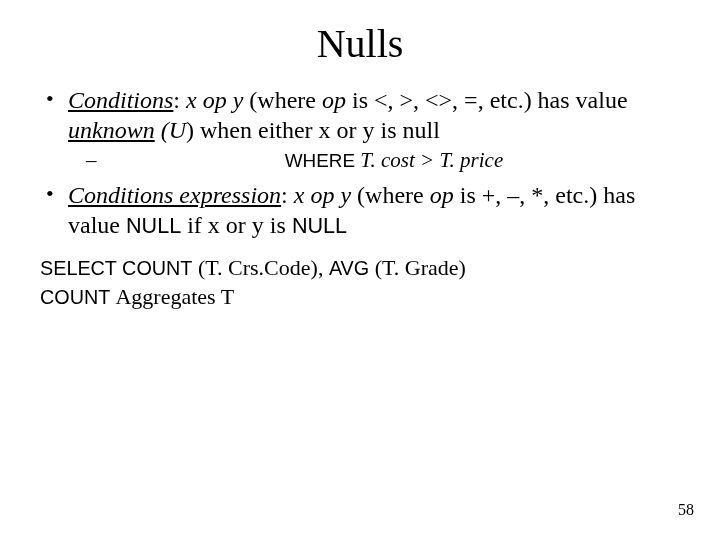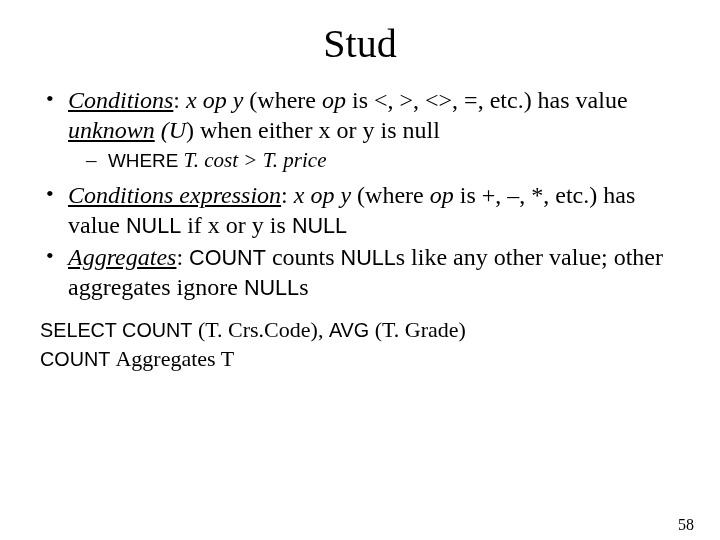--- a/index.html
+++ b/index.html
@@ -41,65 +41,63 @@
     list-style: none;
     padding-left: 18px;
     margin-top: 2px;
     margin-bottom: 6px;
   }
   ul.sub > li {
     position: relative;
     padding-left: 22px;
     font-size: 21px;
     line-height: 1.3;
+    text-align: center;
   }
   ul.sub > li::before {
     content: "–";
     position: absolute;
     left: 0;
     top: 0;
   }
   .ital { font-style: italic; }
   .und { text-decoration: underline; }
   .sans { font-family: Arial, Helvetica, sans-serif; font-size: 0.9em; }
   .codeblock {
     margin-top: 14px;
     font-size: 22px;
     line-height: 1.3;
   }
   .pagenum {
     position: absolute;
     right: 26px;
-    bottom: 6px;
+    bottom: 21px;
     font-size: 16px;
   }
 </style>
 </head>
 <body>
 
-<div class="title">Stud</div>
+<div class="title">Nulls</div>
 
 <ul class="top">
 
   <li>
     <span class="ital und">Conditions</span><span>: </span><span class="ital">x op y</span><span>  (where </span><span class="ital">op</span><span> is &lt;, &gt;, &lt;&gt;, =, etc.) has value </span><span class="ital und">unknown</span><span class="ital"> (U</span><span>) when either x or y is null</span>
     <ul class="sub">
       <li>
         <span class="sans">WHERE </span><span class="ital"> T. cost &gt; T. price</span>
       </li>
     </ul>
   </li>
 
   <li>
     <span class="ital und">Conditions expression</span><span>: </span><span class="ital">x op y</span><span> (where </span><span class="ital">op</span><span> is +, –, *, etc.) has value </span><span class="sans">NULL</span><span> if x or y is </span><span class="sans">NULL</span>
   </li>
 
-  <li>
-    <span class="ital und">Aggregates</span><span>:  </span><span class="sans">COUNT</span><span> counts </span><span class="sans">NULL</span><span>s like any other value; other aggregates ignore </span><span class="sans">NULL</span><span>s</span>
-  </li>
 
 </ul>
 
 <div class="codeblock">
   <div>
     <span class="sans">SELECT  COUNT</span><span> (T. Crs.Code),  </span><span class="sans">AVG</span><span> (T. Grade)</span>
   </div>
   <div>
     <span class="sans">COUNT   </span><span> Aggregates T</span>
   </div>

